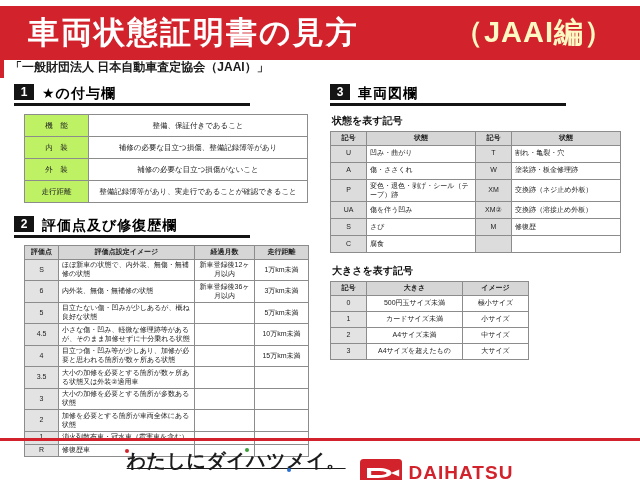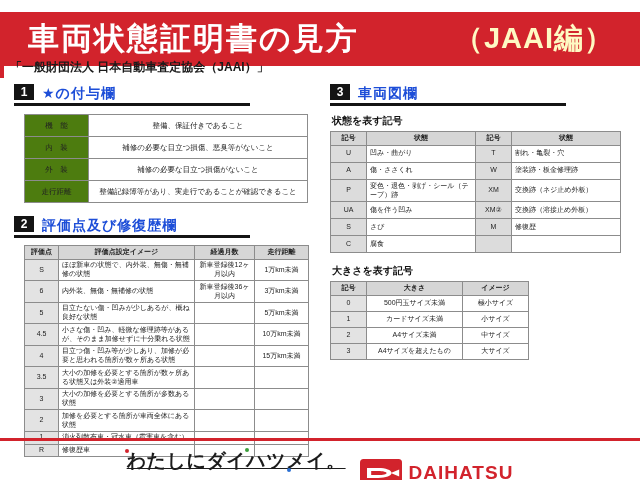--- a/index.html
+++ b/index.html
@@ -1,45 +1,45 @@
 <!DOCTYPE html>
 <html lang="ja"><head>
 <meta charset="utf-8">
 <style>
   * { margin:0; padding:0; box-sizing:border-box; }
   body { font-family:"Liberation Sans","DejaVu Sans",sans-serif; background:#fff; }
   #page { position:relative; width:640px; height:480px; background:#ffffff; overflow:hidden; outline:1px solid #cfcfcf; }
 
   
-  .banner { position:absolute; left:0; top:12px; width:640px; height:54px; background:#d2232c;
+  .banner { position:absolute; left:0; top:6px; width:640px; height:54px; background:#d2232c;
             display:flex; align-items:center; justify-content:space-between; padding:0 26px 0 28px; }
   .banner .t1 { color:#fff; font-size:31px; font-weight:bold; letter-spacing:2px; }
   .banner .t2 { color:#fef9c3; font-size:29px; font-weight:bold; letter-spacing:1px; }
 
   .red-edge { position:absolute; left:0; top:57px; width:4px; height:21px; background:#d2232c; }
   .subtitle { position:absolute; left:10px; top:59px; font-size:12px; font-weight:bold; color:#1a1a1a; }
 
   
   .sec-head { display:flex; align-items:flex-end; border-bottom:3px solid #141414; padding-bottom:3px; }
   .sec-num  { background:#141414; color:#fff; font-size:12px; font-weight:bold; width:20px; height:16px;
               display:flex; align-items:center; justify-content:center; }
-  .sec-title{ font-size:14px; font-weight:bold; color:#1d4ed8; margin-left:8px; letter-spacing:1px; line-height:1; }
+  .sec-title{ font-size:14px; font-weight:bold; color:#000000; margin-left:8px; letter-spacing:1px; line-height:1; }
 
   
   table { border-collapse:collapse; table-layout:fixed; background:#fff; }
   th, td { border:1px solid #8c8c8c; font-size:7px; color:#222; line-height:1.25;
            padding:2px 3px; overflow:hidden; }
   th { background:#d6d6d6; font-weight:bold; text-align:center; }
 
   .col-left  { position:absolute; left:14px;  top:84px; width:304px; }
   .col-right { position:absolute; left:330px; top:84px; width:296px; }
   .col-left .sec-head, .col-right .sec-head { width:236px; }
 
   .t-star { width:284px; margin:8px 0 0 10px; }
-  .t-star td:nth-child(1){ background:#4d7c0f; text-align:center; font-size:7.5px; }
+  .t-star td:nth-child(1){ background:#bef264; text-align:center; font-size:7.5px; }
   .t-star td { height:22px; vertical-align:middle; font-size:7.5px;text-align:center; }
 
   .sec2 { margin-top:13px; }
   .t-rating { width:284px; margin:7px 0 0 10px; }
   .t-rating td:nth-child(1){ background:#e3e3e3; text-align:center; }
   .t-rating td:nth-child(3), .t-rating td:nth-child(4){ text-align:center; }
   .t-rating td { padding:1.5px 3px; vertical-align:middle; }
 
   .sym-label { font-size:10px; font-weight:bold; color:#141414; margin:8px 0 3px 2px; }
   .t-state { width:290px; }
@@ -86,21 +86,21 @@
           <col style="width:64px">
           <col>
         </colgroup>
       <tbody>
           <tr>
             <td>機　能</td>
             <td>整備、保証付きであること</td>
           </tr>
           <tr>
             <td>内　装</td>
-            <td>補修の必要な目立つ損傷、悪臭等がないこと</td>
+            <td>補修の必要な目立つ損傷、整備記録簿等があり</td>
           </tr>
           <tr>
             <td>外　装</td>
             <td>補修の必要な目立つ損傷がないこと</td>
           </tr>
           <tr>
             <td>走行距離</td>
             <td>整備記録簿等があり、実走行であることが確認できること</td>
           </tr>
         </tbody>

